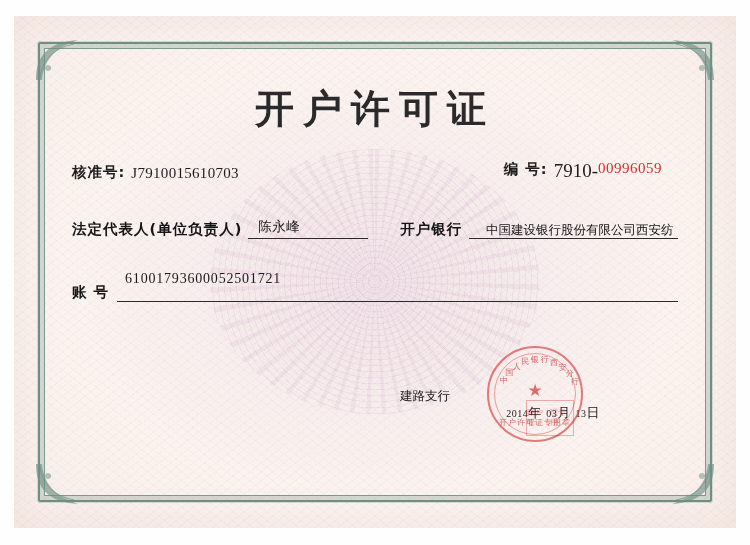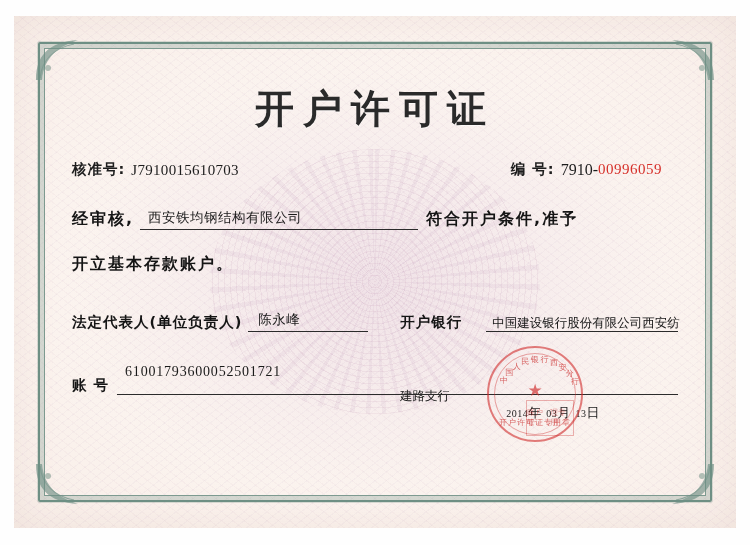--- a/index.html
+++ b/index.html
@@ -132,25 +132,25 @@
     font-family: "DejaVu Sans", sans-serif;
   }
   .approve-left { display: flex; align-items: flex-end; }
   .approve-left .label { font-weight: bold; letter-spacing: 1px; }
   .approve-left .value {
     font-family: "Liberation Serif", serif;
     font-size: 15px;
     margin-left: 6px;
     letter-spacing: .3px;
   }
-  .approve-right { display: flex; align-items: center; margin-right: 16px; }
+  .approve-right { display: flex; align-items: flex-start; margin-right: 16px; }
   .approve-right .label { font-weight: bold; letter-spacing: 1px; }
   .approve-right .prefix {
     font-family: "Liberation Serif", serif;
-    font-size: 16px;
+    font-size: 19px;
     margin-left: 6px;
   }
   .approve-right .serial {
     font-family: "Liberation Serif", serif;
     font-size: 15px;
     color: #d6302a;
     letter-spacing: .5px;
   }
 
   .body-block { margin-top: 28px; }
@@ -200,21 +200,21 @@
     color: #151515;
     letter-spacing: 1px;
   }
   .row-rep .label { white-space: nowrap; }
   .row-rep .fill {
     position: relative;
     border-bottom: 1px solid #2b2b2b;
     height: 20px;
   }
   .rep-fill { flex: 0 0 120px; margin-left: 6px; }
-  .bank-fill { flex: 1 1 auto; margin-left: 24px; }
+  .bank-fill { flex: 1 1 auto; margin-left: 7px; text-align: center; }
   .row-rep .handwrite {
     position: absolute;
     left: 10px;
     bottom: 2px;
     font-family: "Liberation Serif", serif;
     font-weight: normal;
     font-size: 13.5px;
     letter-spacing: .5px;
     color: #1a1a1a;
   }
@@ -404,30 +404,20 @@
           <span class="label">核准号:</span>
           <span class="value">J7910015610703</span>
         </div>
         <div class="approve-right">
           <span class="label">编  号:</span>
           <span class="prefix">7910-</span>
           <span class="serial">00996059</span>
         </div>
       </div>
 
-      <div class="body-block">
-        <div class="line1">
-          <span class="lead">经审核,</span>
-          <span class="fill">
-            <span class="handwrite">西安铁均钢结构有限公司</span>
-          </span>
-          <span class="tail">符合开户条件,准予</span>
-        </div>
-        <div class="line2">开立基本存款账户。</div>
-      </div>
 
       <div class="row-rep">
         <span class="label">法定代表人(单位负责人)</span>
         <span class="fill rep-fill">
           <span class="handwrite">陈永峰</span>
         </span>
         <span class="label bank-label">开户银行</span>
         <span class="fill bank-fill">
           <span class="bank-text">中国建设银行股份有限公司西安纺</span>
         </span>

